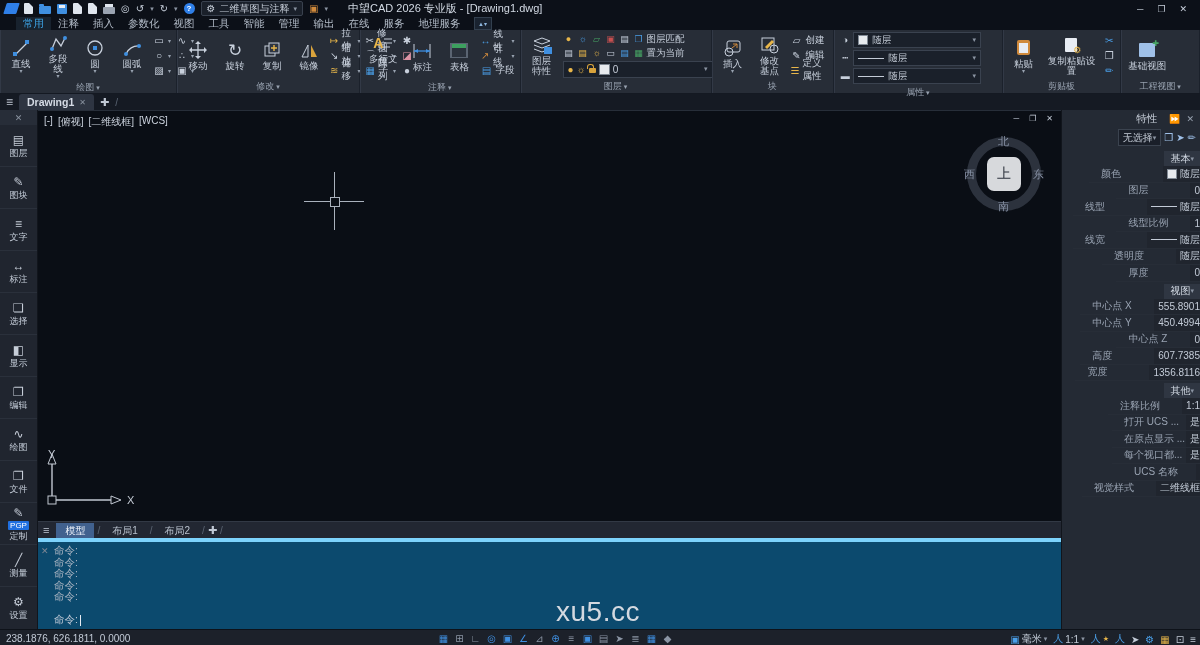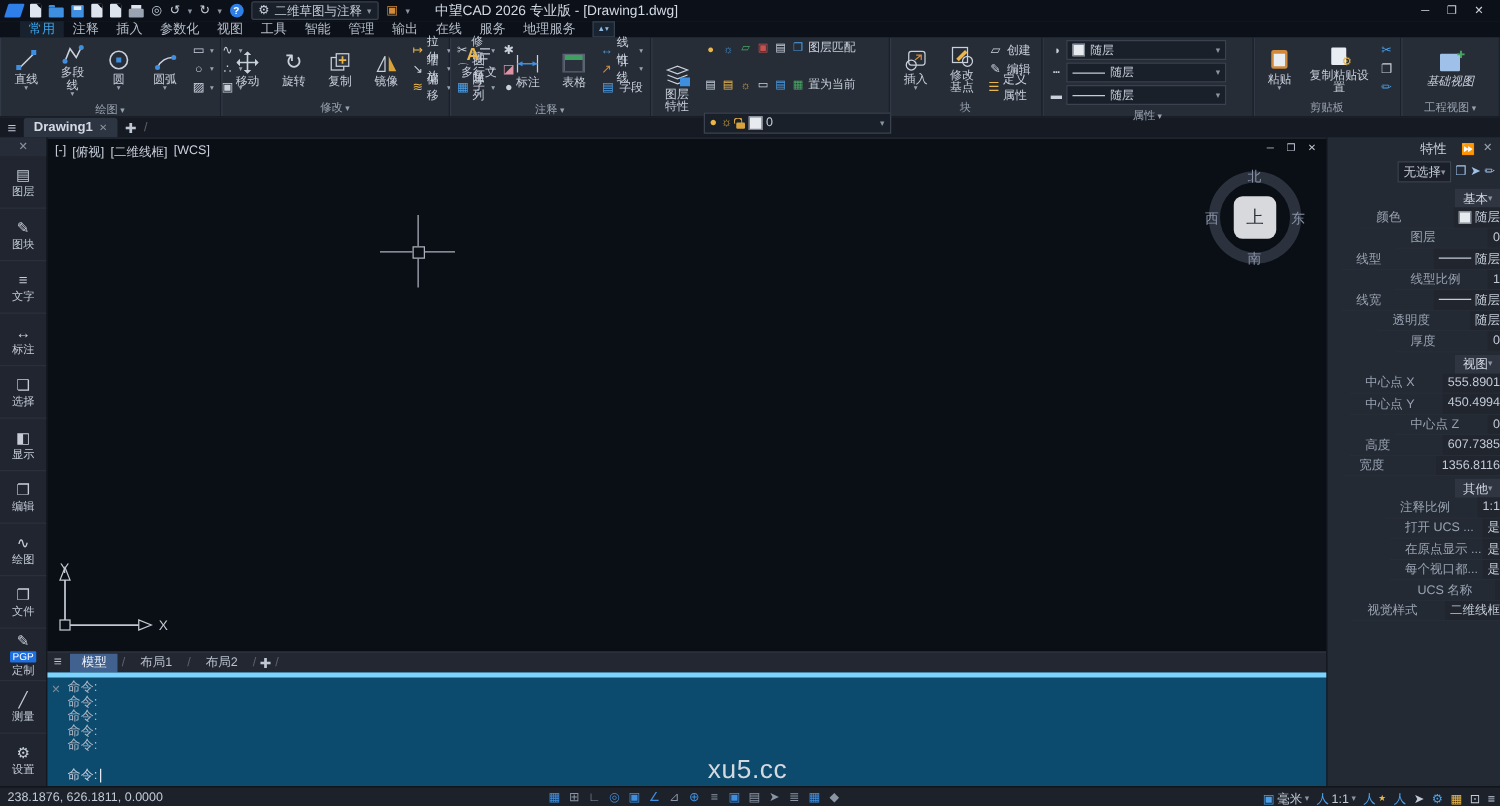--- a/index.html
+++ b/index.html
@@ -38,21 +38,21 @@
   .grpl.dd::after{content:" ▾";font-size:7px;}
   .bb{display:flex;flex-direction:column;align-items:center;justify-content:center;padding:0 2px;min-width:28px;}
   .bb .ic{height:22px;display:flex;align-items:center;justify-content:center;font-size:17px;color:#c8d0dc;}
   .bb .lb{font-size:9.5px;color:#c8d0dc;line-height:10px;text-align:center;max-width:52px;}
   .bb.dd::after{content:"▾";font-size:6px;color:#98a2b0;line-height:5px;}
   .scol{display:flex;flex-direction:column;justify-content:center;gap:2px;}
   .si{display:flex;align-items:center;gap:3px;font-size:9.5px;color:#c8d0dc;height:13px;}
   .si .ic{width:12px;font-size:10px;text-align:center;}
   .si.dd::after{content:"▾";font-size:6px;color:#98a2b0;}
   .mini{width:12px;height:11px;font-size:9px;display:flex;align-items:center;justify-content:center;color:#c8d0dc;}
-  .lrows{display:flex;flex-direction:column;gap:16px;}
+  .lrows{display:flex;flex-direction:column;gap:1px;}
   .lrow{display:flex;align-items:center;gap:2px;}
   .lsel{display:flex;align-items:center;gap:3px;background:#1a202a;border:1px solid #3a424f;height:15px;padding:0 4px;width:140px;font-size:10px;}
   .lock{width:7px;height:5px;background:#d8a33c;border-radius:1px;position:relative;margin-top:3px;}
   .lock::before{content:"";position:absolute;top:-4px;left:-2px;width:5px;height:4px;border:1px solid #d8a33c;border-bottom:none;border-radius:3px 3px 0 0;}
   .sw{width:9px;height:9px;background:#e7eaee;border:1px solid #7c8590;}
   .pbox{display:flex;align-items:center;gap:4px;background:#1a202a;border:1px solid #3a424f;height:14px;width:118px;padding:0 4px;font-size:9.5px;}
   .pbox .fl{flex:1;}
   .dash{width:26px;border-top:1px solid #c3cbd7;}
   .yel{color:#e8b64a;} .blu{color:#4a9fe8;} .grn{color:#47a564;} .red{color:#c75050;} .pnk{color:#dd93a4;} .org{color:#d08a3c;}
   .wmr{position:absolute;right:0;top:6px;font-size:37px;font-weight:bold;letter-spacing:1px;color:rgba(148,160,178,0.16);text-shadow:1px 1px 1px rgba(0,0,0,.35);pointer-events:none;}
@@ -89,21 +89,21 @@
   .ltabs{height:16px;background:#222732;display:flex;align-items:center;gap:3px;padding-left:5px;border-top:1px solid #323945;}
   .lt{padding:0 9px;font-size:10px;line-height:15px;color:#b9c2ce;}
   .lt.act{background:#41618e;color:#eef3fa;}
   .lmenu{color:#c0c8d4;font-size:11px;margin-right:4px;}
   
   .cmd{flex:1;background:#0c4a6e;border-top:4px solid #7dd3fc;position:relative;padding:3px 6px 2px 16px;font-size:10.5px;color:#aeb7c4;}
   .cx{position:absolute;left:3px;top:4px;color:#7e8794;font-size:9px;}
   .cline{line-height:11.5px;}
   .cin{position:absolute;left:16px;bottom:2px;display:flex;align-items:center;gap:2px;color:#c3ccd9;}
   .cur{width:1px;height:11px;background:#e6ebf2;}
-  .wmc{position:absolute;left:560px;bottom:1px;transform:translateX(-50%);font-size:21px;color:#d4d9e0;letter-spacing:.5px;}
+  .wmc{position:absolute;left:560px;bottom:1px;transform:translateX(-50%);font-size:28px;color:#d4d9e0;letter-spacing:.5px;}
   
   .rp{width:138px;background:#242a34;border-left:1px solid #11151c;display:flex;flex-direction:column;font-size:10px;align-items:flex-end;}
   .rph{height:17px;display:flex;align-items:center;padding:0 6px;gap:6px;color:#ccd3de;font-size:10.5px;}
   .rph .sp{flex:1;}
   .rpi{color:#98a2b0;font-size:9px;}
   .rsel{display:flex;align-items:center;gap:3px;padding:2px 4px 3px;}
   .rselbox{flex:1;display:flex;align-items:center;height:15px;background:#1a1f29;border:1px solid #3b434f;padding:0 4px;color:#c6cdd8;}
   .rselbox .fl{flex:1;}
   .rsi{font-size:10px;color:#9fc0e8;}
   .psec{height:15px;background:#2f3642;display:flex;align-items:center;padding:0 6px;margin-top:2px;color:#d3dae4;}
@@ -538,21 +538,21 @@
             </span>
           <span class="si">
               <span class="ic g g-mat blu"></span>
             </span>
         </div>
       </div>
       <div class="grpl">剪贴板</div>
     </div>
 
     <div class="grp" style="width:78px">
-      <div class="grpc" style="justify-content:center;font-style:italic;">
+      <div class="grpc" style="">
         <div class="bb">
           <span class="ic">
               <span class="bview"></span>
             </span>
           <span class="lb">基础视图</span>
         </div>
       </div>
       <div class="grpl dd">工程视图</div>
     </div>
 

